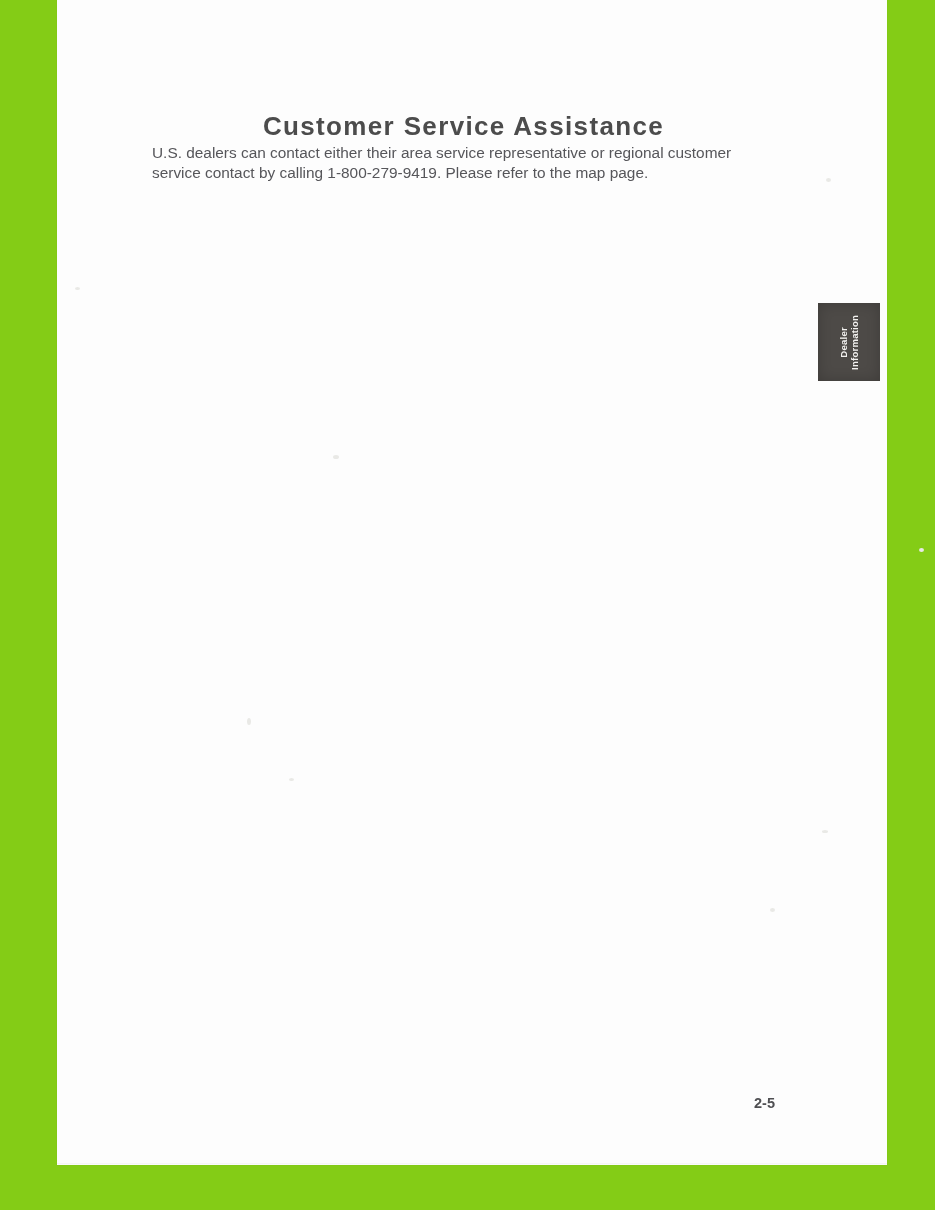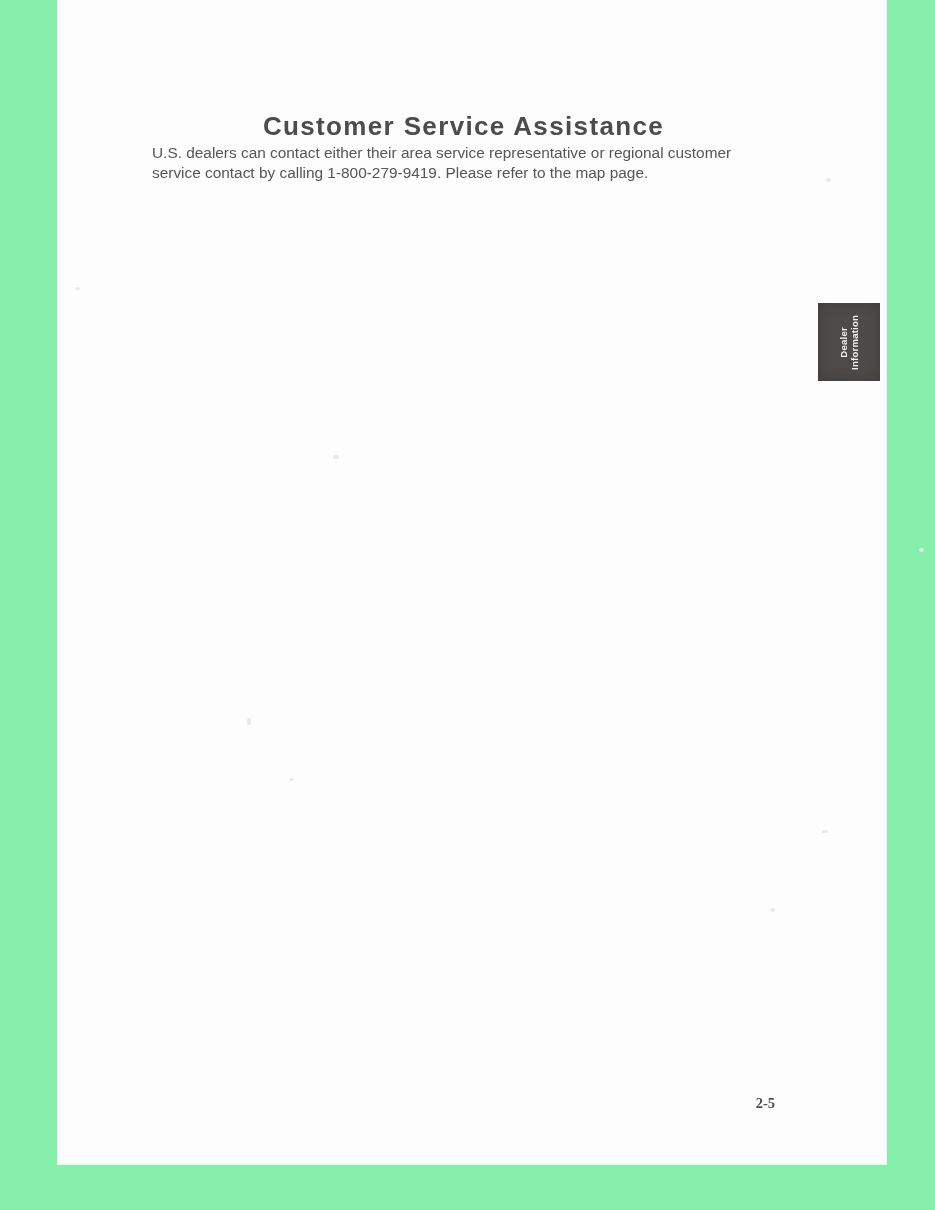--- a/index.html
+++ b/index.html
@@ -4,21 +4,21 @@
 <style>
   html, body {
     margin: 0;
     padding: 0;
     background: #ffffff;
   }
   #page {
     position: relative;
     width: 935px;
     height: 1210px;
-    background: #86efac;
+    background: #84cc16;
     overflow: hidden;
     font-family: "Liberation Sans", sans-serif;
     -webkit-font-smoothing: antialiased;
   }
   
   .scan-sheet {
     position: absolute;
     left: 57px;
     top: 0px;
     width: 830px;
@@ -88,21 +88,20 @@
 
   .page-number {
     position: absolute;
     left: 715px;
     top: 1095px;
     width: 60px;
     text-align: right;
     font-size: 14.5px;
     font-weight: bold;
     color: #4f4f52;
-    font-family: Liberation Serif, serif;
   }
 
   
   .speck {
     position: absolute;
     background: #e9e9e6;
     border-radius: 50%;
     pointer-events: none;
   }
 </style>

